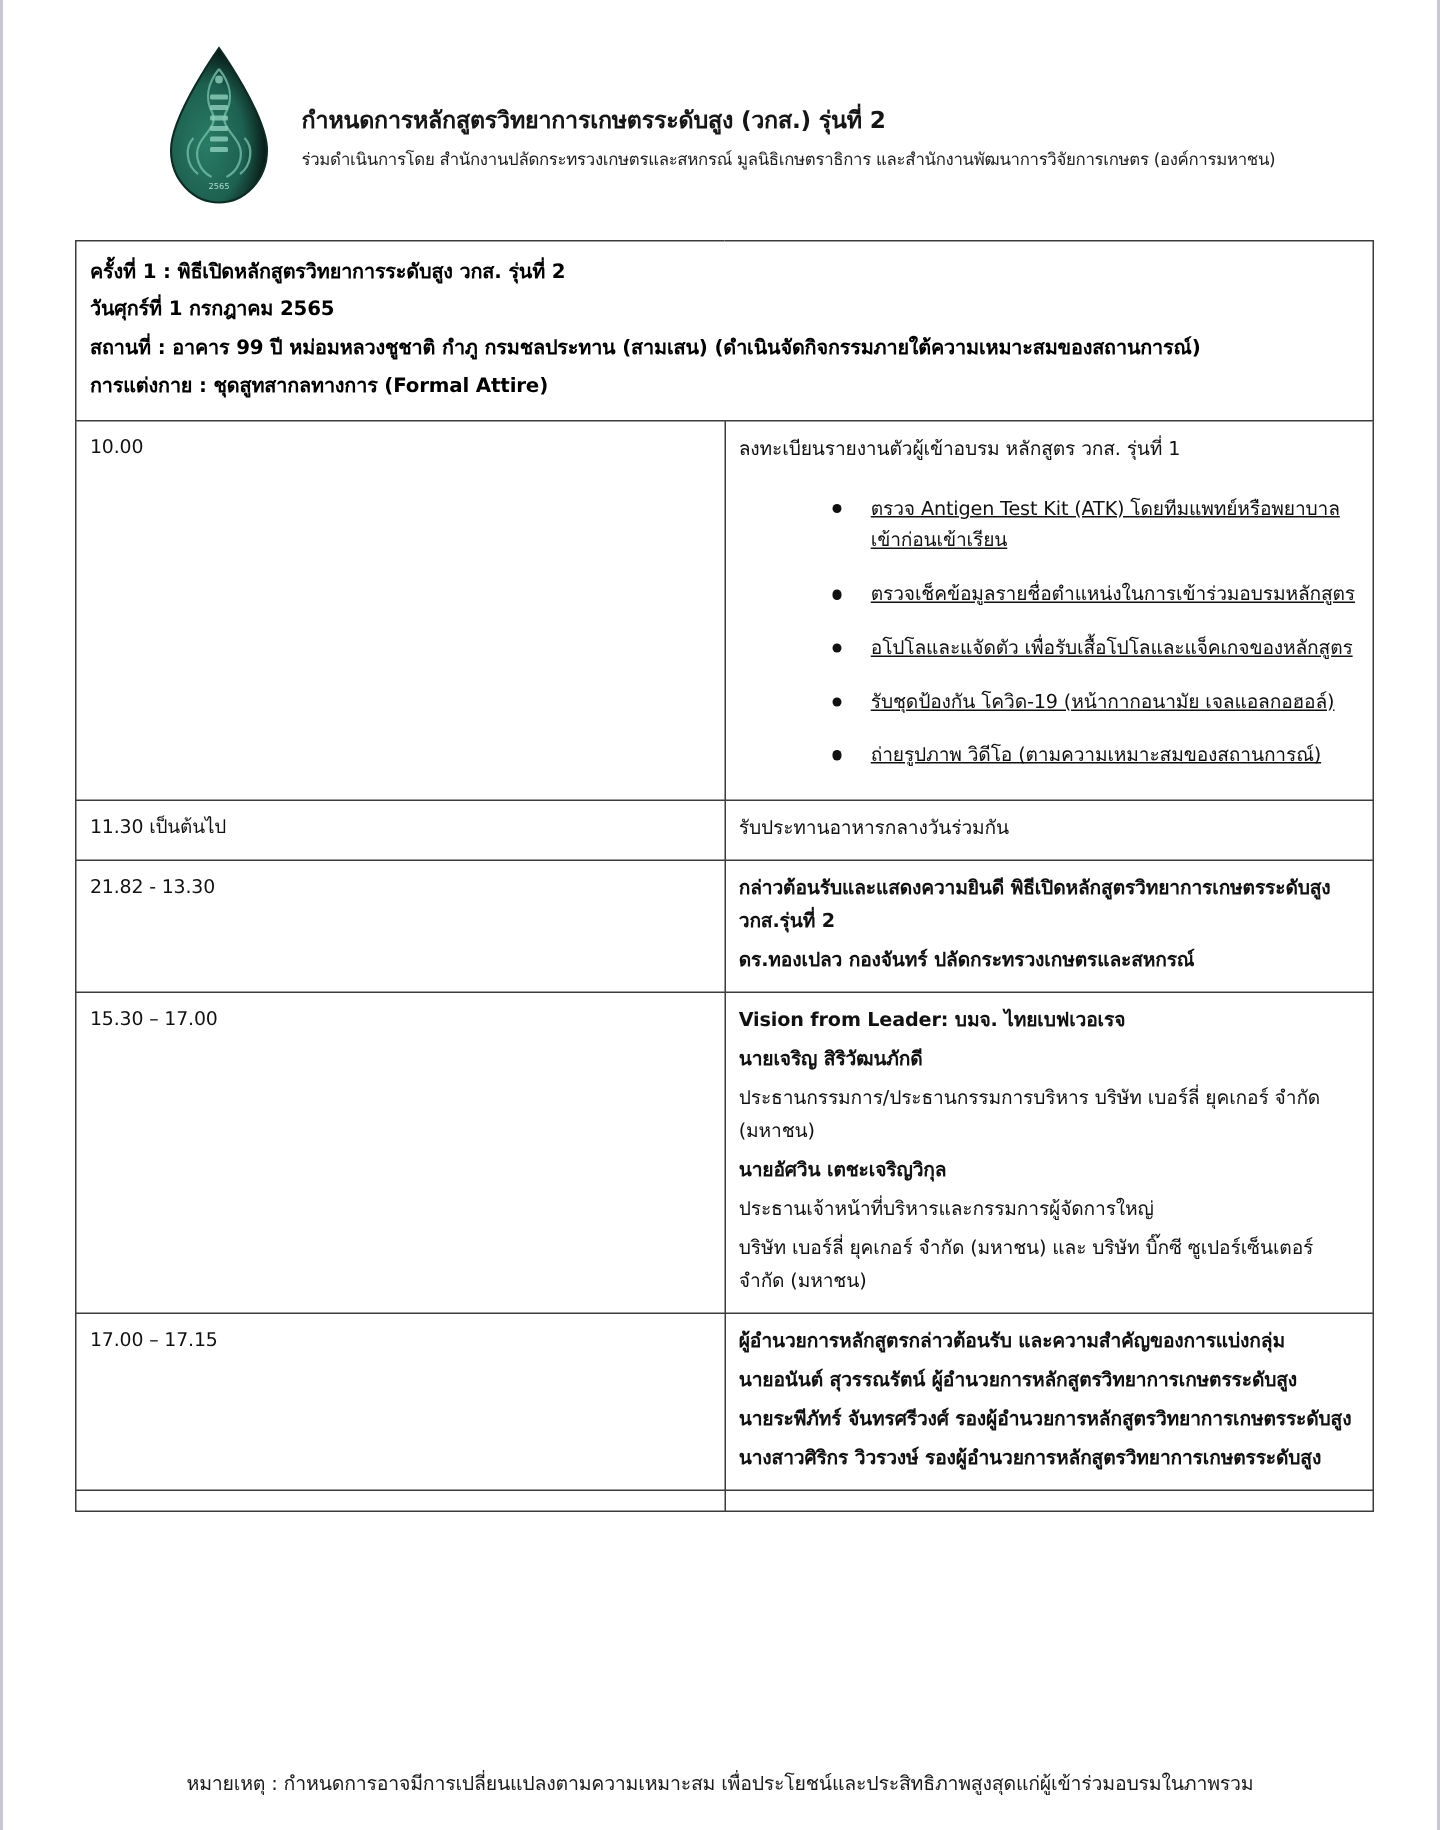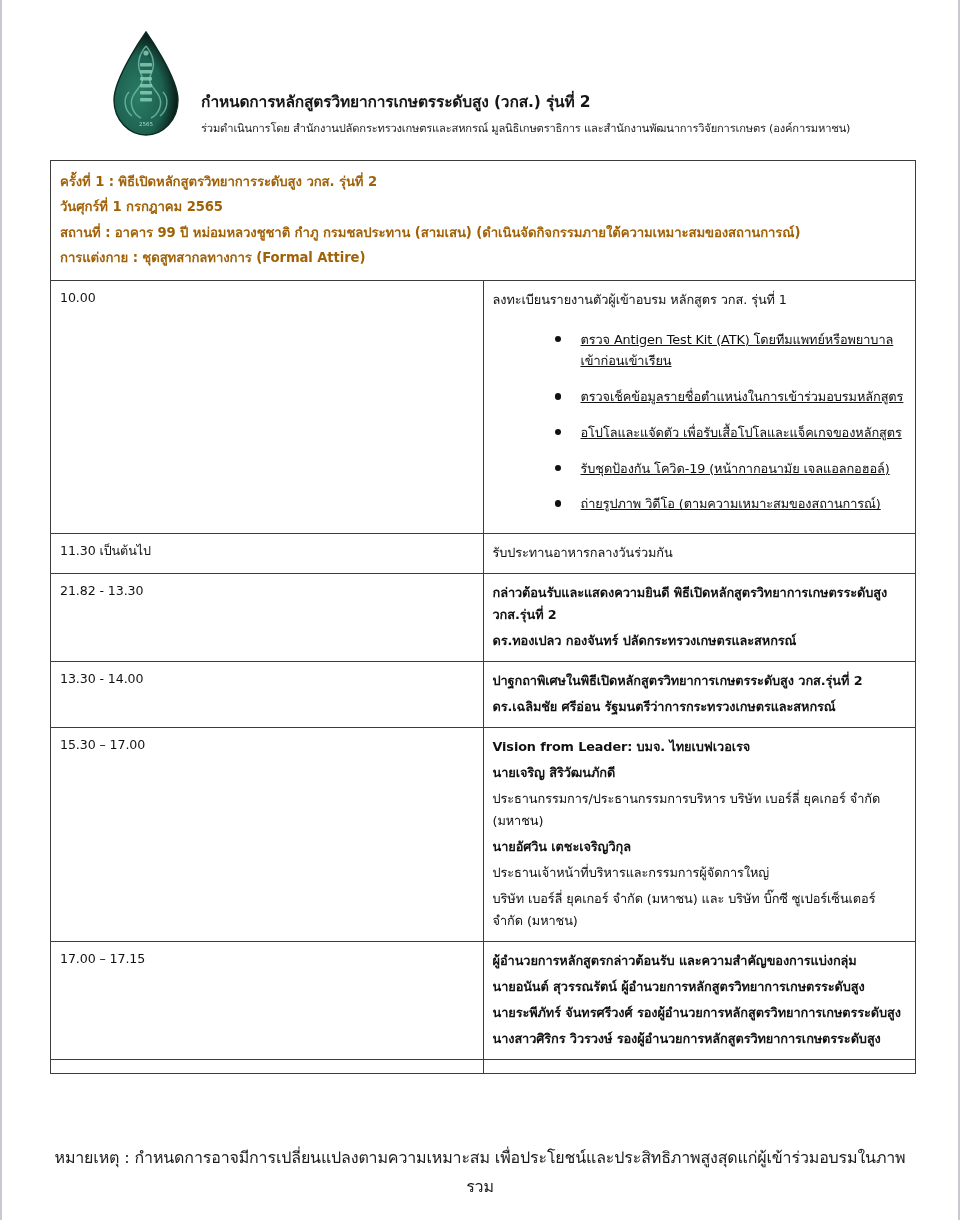--- a/index.html
+++ b/index.html
@@ -15,21 +15,21 @@
     height: 1220px;
     background: #ffffff;
     border-left: 2px solid #c9c9d4;
     border-right: 2px solid #c9c9d4;
     overflow: hidden;
   }
 
   
   .header {
     display: flex;
-    align-items: flex-end;
+    align-items: center;
     padding: 30px 46px 0 105px;
     gap: 16px;
   }
   .logo-wrap {
     width: 78px;
     height: 108px;
     flex: 0 0 78px;
     position: relative;
   }
   .logo-svg { display: block; width: 78px; height: 108px; }
@@ -72,21 +72,21 @@
     padding: 6px 9px 7px 9px;
     color: #111111;
   }
   td.col-time  { width: 222px; }
   td.col-body  { width: 644px; }
 
   .intro-cell { padding: 8px 9px 9px 9px !important; }
   .intro-line {
     font-size: 13.2px;
     font-weight: bold;
-    color: #a16207;
+    color: #000000;
     line-height: 1.62;
     letter-spacing: -0.1px;
     padding: 2px 0;
   }
 
   .time-txt {
     font-size: 12.6px;
     color: #111;
     line-height: 1.7;
     letter-spacing: -0.1px;
@@ -129,21 +129,21 @@
   
   .footer {
     position: absolute;
     left: 0;
     right: 0;
     bottom: 18px;
     text-align: center;
     padding: 0 46px;
   }
   .foot-line {
-    font-size: 16px;
+    font-size: 13px;
     color: #1a1a1a;
     line-height: 1.85;
     letter-spacing: -0.15px;
   }
 </style>
 </head>
 <body>
 
 <div class="page">
 
@@ -226,29 +226,20 @@
             <td class="col-time">
               <div class="time-txt">21.82 - 13.30</div>
             </td>
             <td class="col-body">
               <div class="body-line b">กล่าวต้อนรับและแสดงความยินดี พิธีเปิดหลักสูตรวิทยาการเกษตรระดับสูง วกส.รุ่นที่ 2</div>
               <div class="body-line b">ดร.ทองเปลว กองจันทร์ ปลัดกระทรวงเกษตรและสหกรณ์</div>
             </td>
           </tr>
           <tr>
             <td class="col-time">
-              <div class="time-txt">13.30 - 14.00</div>
-            </td>
-            <td class="col-body">
-              <div class="body-line b">ปาฐกถาพิเศษในพิธีเปิดหลักสูตรวิทยาการเกษตรระดับสูง วกส.รุ่นที่ 2</div>
-              <div class="body-line b">ดร.เฉลิมชัย ศรีอ่อน รัฐมนตรีว่าการกระทรวงเกษตรและสหกรณ์</div>
-            </td>
-          </tr>
-          <tr>
-            <td class="col-time">
               <div class="time-txt">15.30 – 17.00</div>
             </td>
             <td class="col-body">
               <div class="body-line b">Vision from Leader: บมจ. ไทยเบฟเวอเรจ</div>
               <div class="body-line b">นายเจริญ สิริวัฒนภักดี</div>
               <div class="body-line">ประธานกรรมการ/ประธานกรรมการบริหาร บริษัท เบอร์ลี่ ยุคเกอร์ จำกัด (มหาชน)</div>
               <div class="body-line b">นายอัศวิน เตชะเจริญวิกุล</div>
               <div class="body-line">ประธานเจ้าหน้าที่บริหารและกรรมการผู้จัดการใหญ่</div>
               <div class="body-line">บริษัท เบอร์ลี่ ยุคเกอร์ จำกัด (มหาชน) และ บริษัท บิ๊กซี ซูเปอร์เซ็นเตอร์ จำกัด (มหาชน)</div>
             </td>

